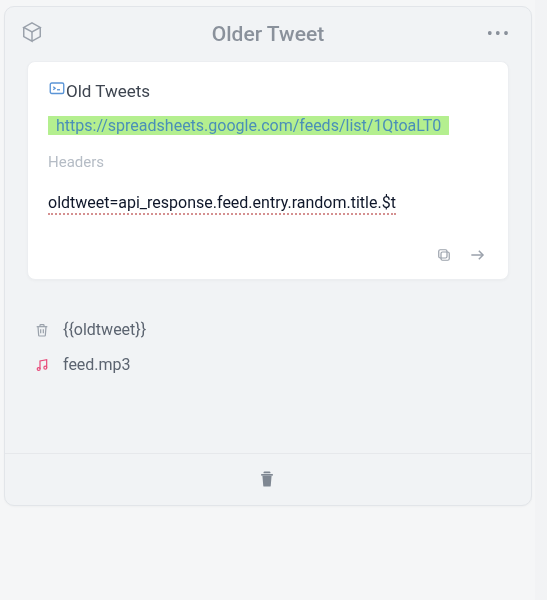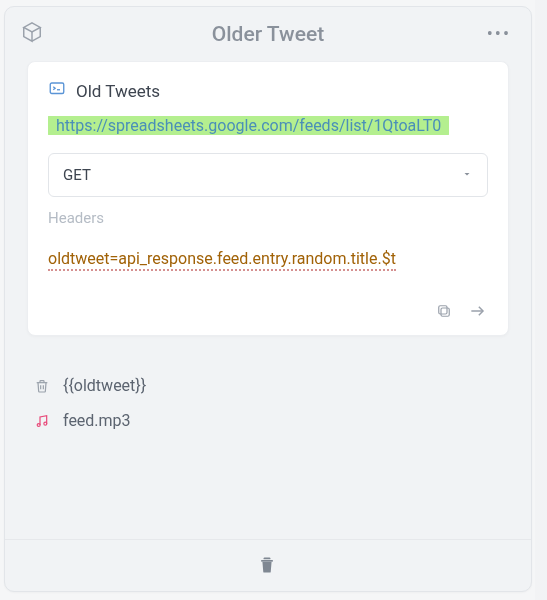--- a/index.html
+++ b/index.html
@@ -9,21 +9,21 @@
     width: 547px;
     height: 600px;
     overflow: hidden;
     position: relative;
   }
   .panel {
     position: absolute;
     left: 4px;
     top: 6px;
     width: 528px;
-    height: 586px;
+    height: 500px;
     background: #f1f3f5;
     border: 1px solid #e2e5e9;
     border-radius: 10px;
     display: flex;
     flex-direction: column;
     box-shadow: 0 1px 2px rgba(0,0,0,0.03);
   }
   .panel-header {
     height: 54px;
     display: flex;
@@ -62,21 +62,20 @@
   .card {
     background: #ffffff;
     border: 1px solid #eceef1;
     border-radius: 8px;
     padding: 18px 20px 14px 20px;
     box-shadow: 0 1px 3px rgba(0,0,0,0.03);
   }
   .card-header {
     display: flex;
     align-items: center;
-    gap: 10px;
     margin-bottom: 14px;
   }
   .card-header .code-icon {
     width: 18px;
     height: 18px;
     color: #5a94d6;
     flex-shrink: 0;
   }
   .card-title {
     font-size: 17px;
@@ -111,21 +110,21 @@
   .method-select .chev {
     color: #8a919b;
   }
   .headers-label {
     font-size: 15px;
     color: #b5bcc5;
     margin-bottom: 22px;
   }
   .expression {
     font-size: 16px;
-    color: #a16207;
+    color: #0f172a;
     border-bottom: 2px dotted #d59090;
     display: inline-block;
     padding-bottom: 1px;
     margin-bottom: 30px;
     white-space: nowrap;
   }
   .card-actions {
     display: flex;
     justify-content: flex-end;
     gap: 14px;
@@ -213,28 +212,20 @@
             <rect x="3" y="4" width="18" height="14" rx="2"></rect>
             <path d="M7 9 L9.5 11 L7 13"></path>
             <path d="M12 13 H16"></path>
           </svg>
         </span>
         <div class="card-title">Old Tweets</div>
       </div>
 
       <div class="url-row"><span>https://spreadsheets.google.com/feeds/list/1QtoaLT0</span></div>
 
-      <div class="method-select">
-        <span>GET</span>
-        <span class="chev">
-          <svg width="12" height="12" viewBox="0 0 24 24" fill="currentColor">
-              <path d="M7 10l5 5 5-5z"></path>
-            </svg>
-        </span>
-      </div>
 
       <div class="headers-label"><span>Headers</span></div>
 
       <div>
         <span class="expression">oldtweet=api_response.feed.entry.random.title.$t</span>
       </div>
 
       <div class="card-actions">
         <span class="act">
           <svg width="18" height="18" viewBox="0 0 24 24" fill="none" stroke="currentColor" stroke-width="1.6">

